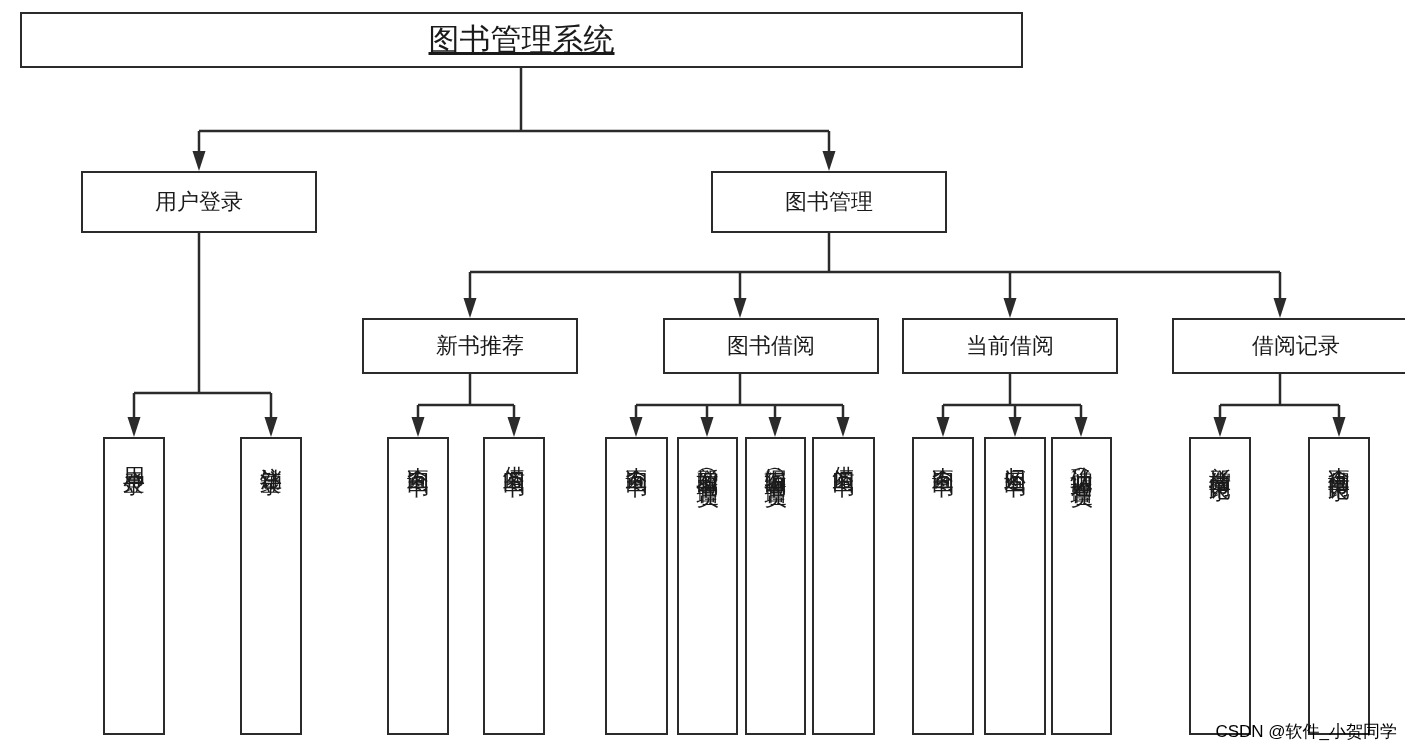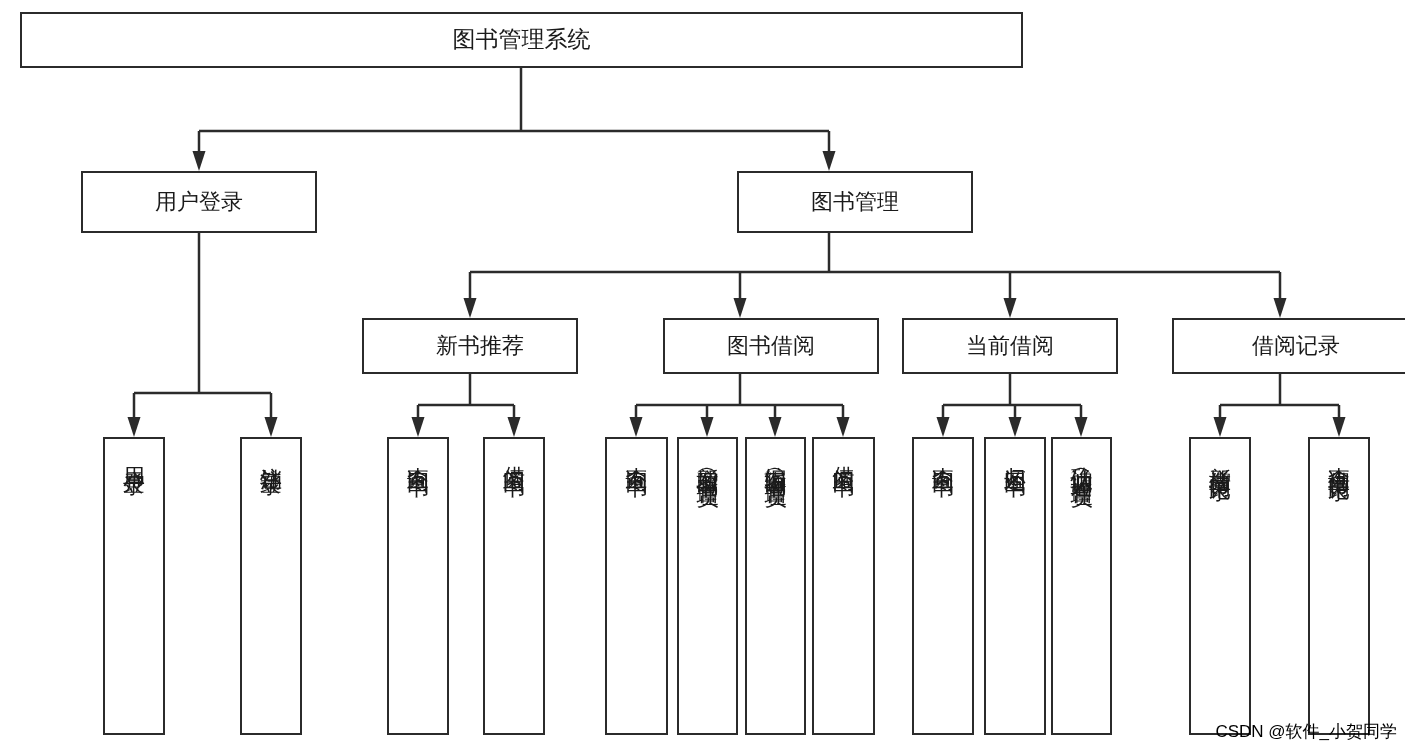--- a/index.html
+++ b/index.html
@@ -41,21 +41,22 @@
     text-align: center;
     line-height: 1.28;
     white-space: nowrap;
   }
   
   .node.horiz .node-label {
     font-size: 22px;
     writing-mode: horizontal-tb;
   }
   .node.root .node-label {
-    font-size: 23px;
+    font-size: 31px;
+    text-decoration: underline;
   }
   
   .node.vert {
     align-items: flex-start;
     justify-content: center;
     padding-top: 10px;
   }
   .node.vert .node-label {
     font-size: 22px;
     writing-mode: vertical-rl;
@@ -191,21 +192,21 @@
       </g>
   </svg>
 
   <div id="node-layer">
       <div class="node horiz root" style="left: 20px; top: 12px; width: 1003px; height: 56px;">
         <span class="node-label">图书管理系统</span>
       </div>
       <div class="node horiz" style="left: 81px; top: 171px; width: 236px; height: 62px;">
         <span class="node-label">用户登录</span>
       </div>
-      <div class="node horiz" style="left: 711px; top: 171px; width: 236px; height: 62px; margin-left: 26px;">
+      <div class="node horiz" style="left: 711px; top: 171px; width: 236px; height: 62px;">
         <span class="node-label">图书管理</span>
       </div>
       <div class="node horiz" style="left: 362px; top: 318px; width: 216px; height: 56px; padding-left: 20px;">
         <span class="node-label">新书推荐</span>
       </div>
       <div class="node horiz" style="left: 663px; top: 318px; width: 216px; height: 56px;">
         <span class="node-label">图书借阅</span>
       </div>
       <div class="node horiz" style="left: 902px; top: 318px; width: 216px; height: 56px;">
         <span class="node-label">当前借阅</span>

